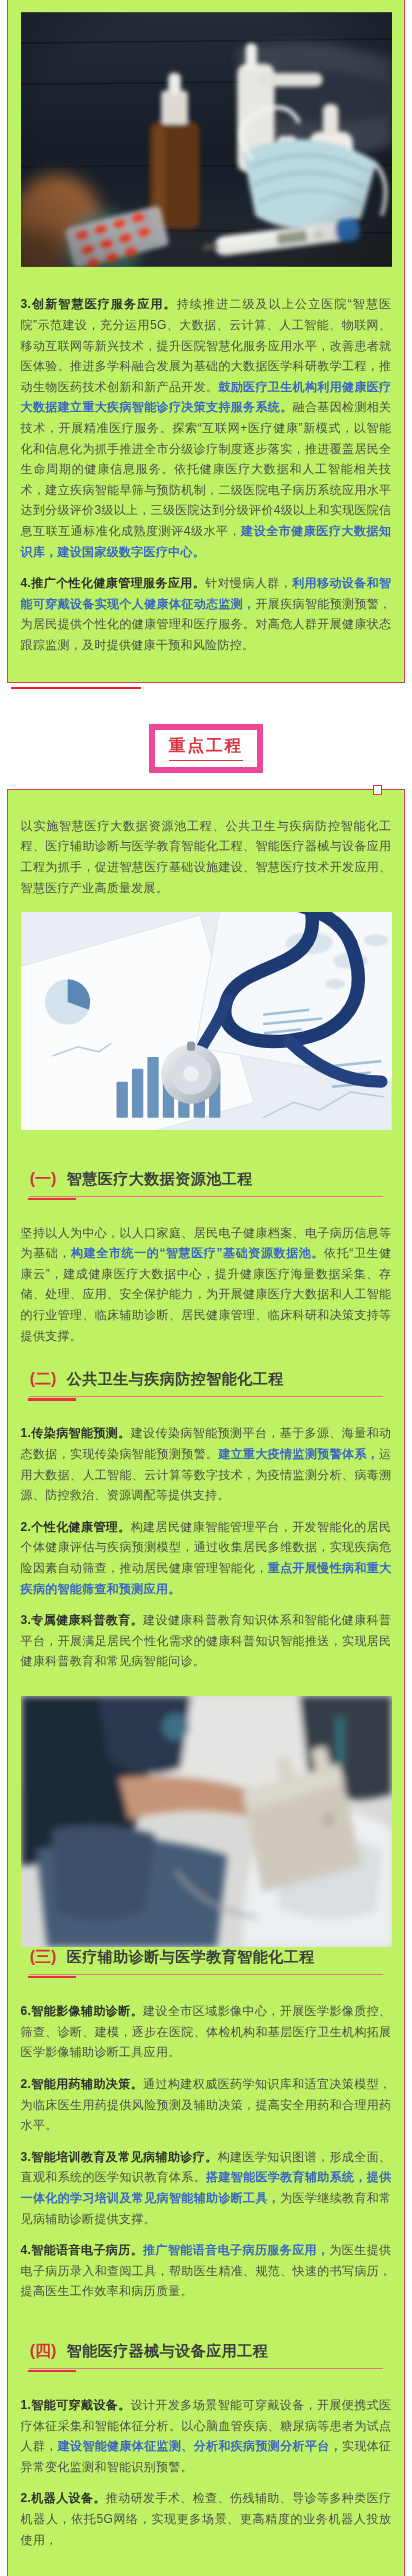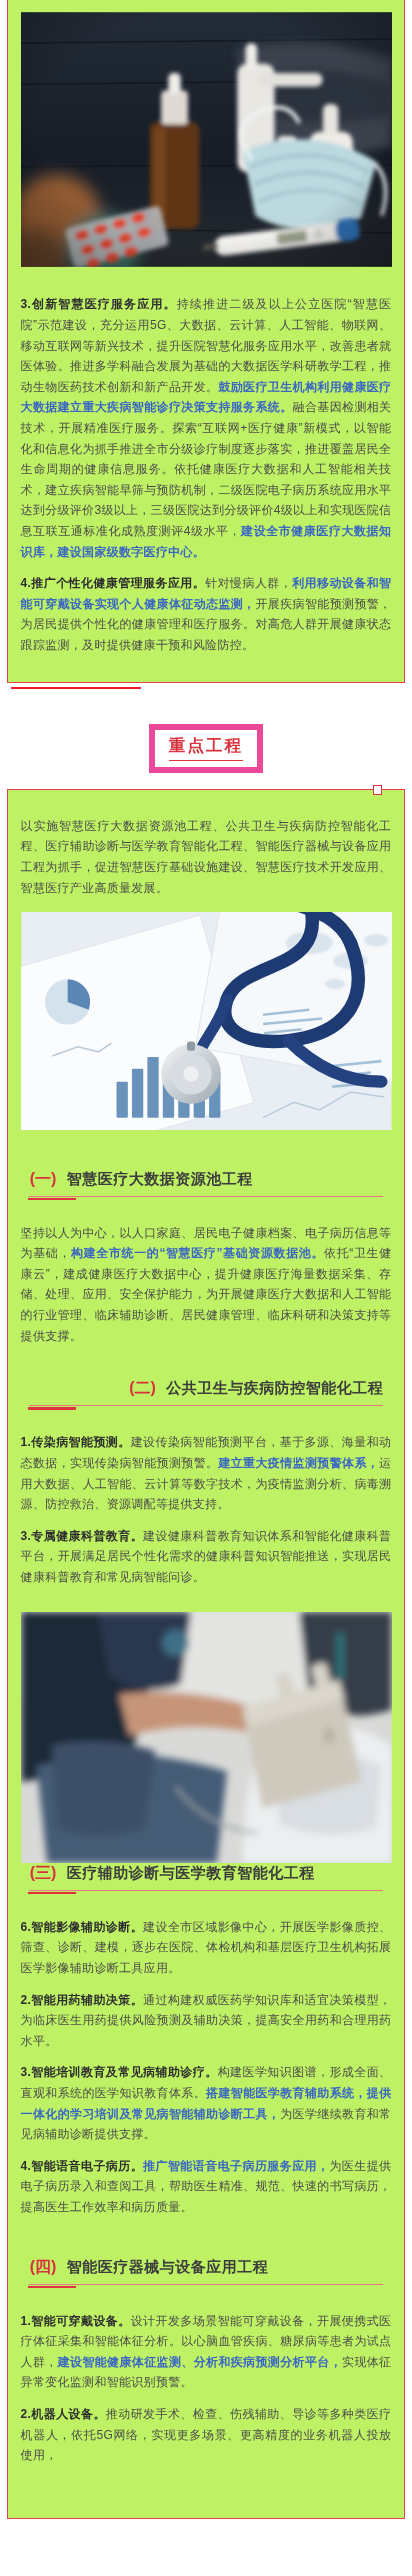--- a/index.html
+++ b/index.html
@@ -29,21 +29,21 @@
   .banner-box{width:fit-content;margin:35px auto 16px auto;border:6px solid #ec4899;
     padding:5.2px 13.4px 6.2px 13.4px;text-align:left;}
   .banner-box .t{font-size:16.5px;line-height:20.6px;font-weight:bold;color:#d93440;letter-spacing:2.1px;}
   .banner-box .u{height:1px;background:#d93440;margin-top:3.6px;}
 
   
   .sec-head{position:relative;margin:0 8.2px;padding:0 0 6.2px 1px;border-bottom:1px solid #e87580;}
   .sec-head::after{content:"";position:absolute;left:-1px;bottom:-4.1px;width:48px;height:2.1px;background:#e0313f;}
   .sec-head .num{font-size:16px;font-weight:bold;color:#d8303d;margin-right:10.3px;}
   .sec-head .ttl{font-size:15px;font-weight:bold;color:#3d3d3d;letter-spacing:0.5px;}
-  .mt76{margin-top:39px;} .mt44{margin-top:32px;text-align:right;} .mt70{} .mt56{margin-top:39px;}
+  .mt76{margin-top:39px;} .mt44{margin-top:23px;} .mt70{} .mt56{margin-top:39px;}
   .sec-body{margin-top:26px;}
 </style>
 </head>
 <body>
 
 <div class="page">
 
   <div class="card first">
 
     <svg class="photo" width="371" height="255" viewBox="0 0 720 494">
@@ -212,20 +212,21 @@
 
     <div class="sec-head mt76">
       <span class="num">(一)</span><span class="ttl">智慧医疗大数据资源池工程</span>
     </div>
     <div class="para sec-body"><span class="s-n">坚持以人为中心，以人口家庭、居民电子健康档案、电子病历信息等为基础，</span><span class="s-u">构建全市统一的“智慧医疗”基础资源数据池。</span><span class="s-n">依托“卫生健康云”，建成健康医疗大数据中心，提升健康医疗海量数据采集、存储、处理、应用、安全保护能力，为开展健康医疗大数据和人工智能的行业管理、临床辅助诊断、居民健康管理、临床科研和决策支持等提供支撑。</span></div>
 
     <div class="sec-head mt44">
       <span class="num">(二)</span><span class="ttl">公共卫生与疾病防控智能化工程</span>
     </div>
     <div class="para sec-body"><span class="s-b">1.传染病智能预测。</span><span class="s-n">建设传染病智能预测平台，基于多源、海量和动态数据，实现传染病智能预测预警。</span><span class="s-u">建立重大疫情监测预警体系，</span><span class="s-n">运用大数据、人工智能、云计算等数字技术，为疫情监测分析、病毒溯源、防控救治、资源调配等提供支持。</span></div>
+    <div class="para p-gap"><span class="s-b">2.个性化健康管理。</span><span class="s-n">构建居民健康智能管理平台，开发智能化的居民个体健康评估与疾病预测模型，通过收集居民多维数据，实现疾病危险因素自动筛查，推动居民健康管理智能化，</span><span class="s-u">重点开展慢性病和重大疾病的智能筛查和预测应用。</span></div>
     <div class="para p-gap"><span class="s-b">3.专属健康科普教育。</span><span class="s-n">建设健康科普教育知识体系和智能化健康科普平台，开展满足居民个性化需求的健康科普知识智能推送，实现居民健康科普教育和常见病智能问诊。</span></div>
 
     <svg class="photo" style="margin-top:24px" width="371" height="251" viewBox="0 0 720 488">
       <defs>
           <filter id="mb">
             <feGaussianBlur stdDeviation="7"></feGaussianBlur>
           </filter>
         </defs>
       <rect width="720" height="488" fill="#d9dad7"></rect>
       <g filter="url(#mb)">

